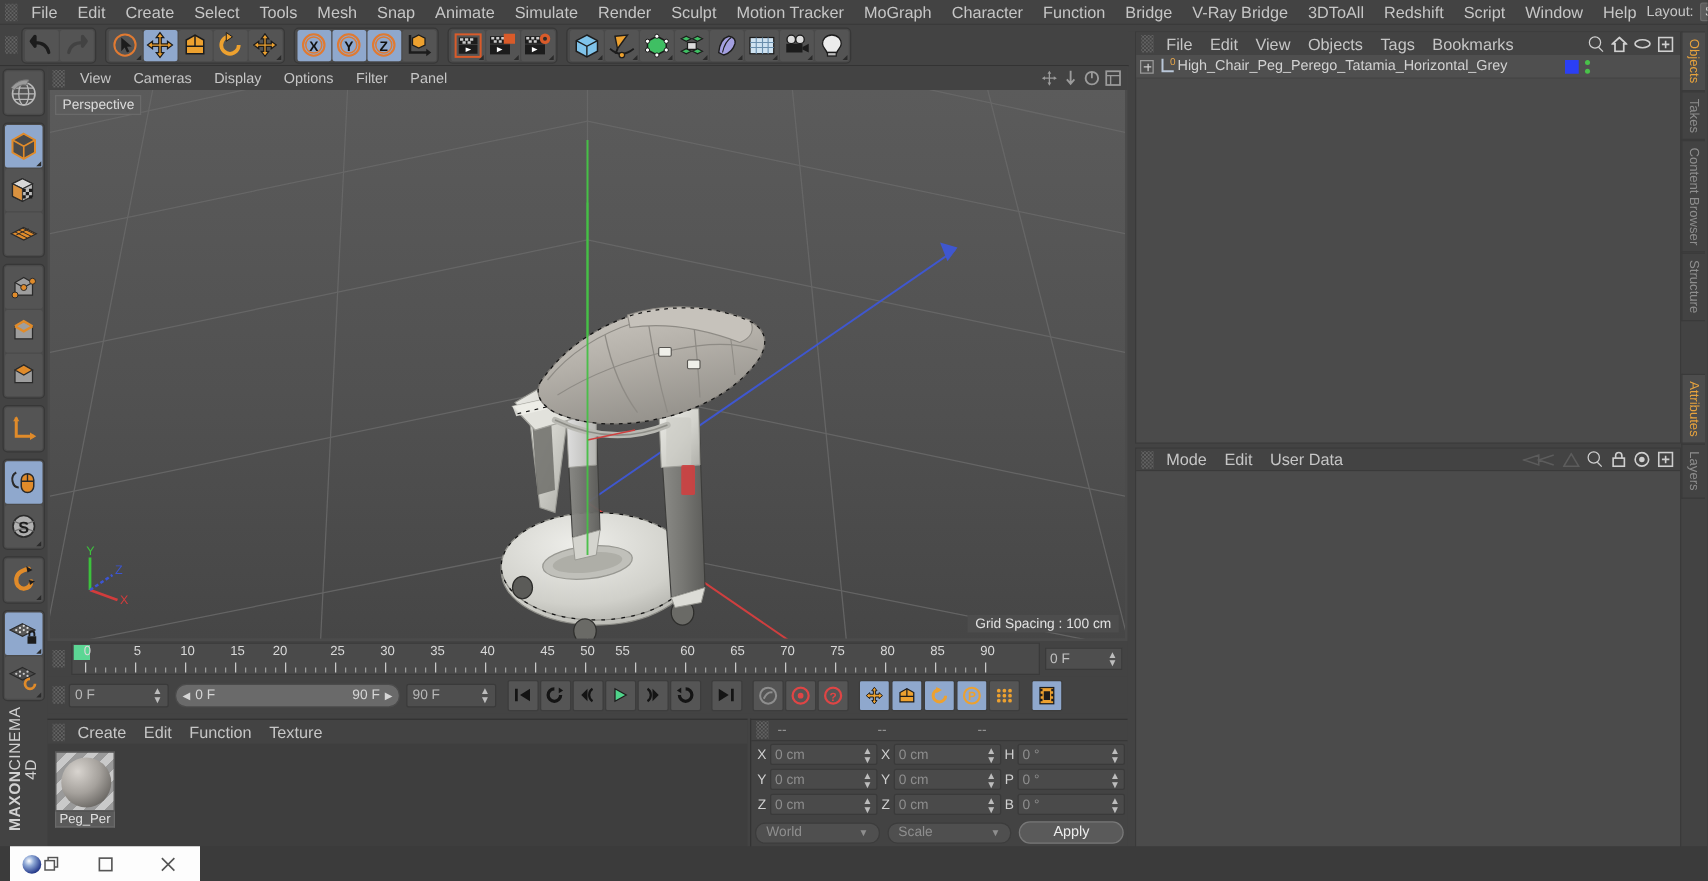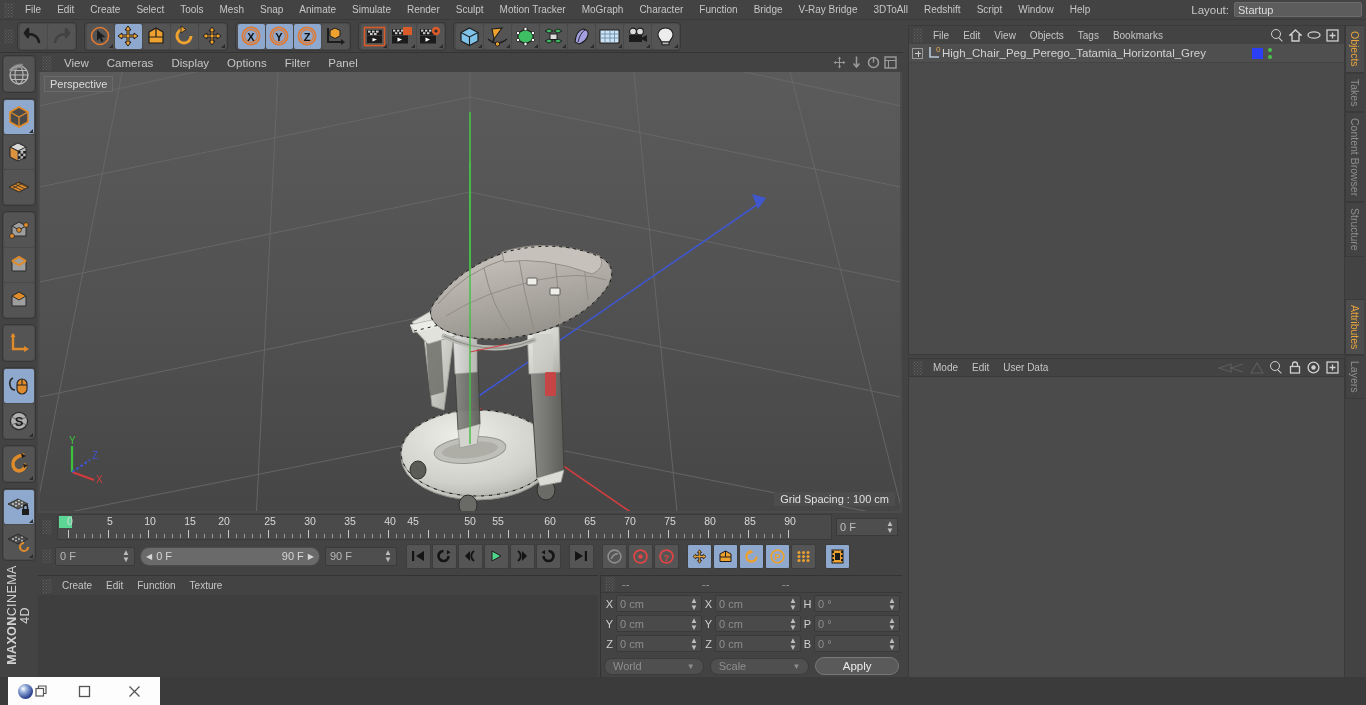--- a/index.html
+++ b/index.html
@@ -12,21 +12,21 @@
   }
   #app{position:relative;width:1366px;height:705px;background:#434343;}
 
   
   .row{display:flex;align-items:center;}
   .grip{width:10px;height:14px;flex:none;margin:0 3px 0 4px;
     background-image:
       radial-gradient(#6d6d6d 0.6px, transparent 0.7px),
       radial-gradient(#6d6d6d 0.6px, transparent 0.7px);
     background-size:3px 3px;background-position:0 0,1.5px 1.5px;opacity:.75;}
-  .mi{color:#c6c6c6;padding:2px 7px;white-space:nowrap;cursor:default;font-size:10px;}
+  .mi{color:#c6c6c6;padding:2px 7px;white-space:nowrap;cursor:default;font-size:13px;}
 
   
   #menubar{position:absolute;left:0;top:0;width:1366px;height:20px;background:#434343;
            display:flex;align-items:center;border-bottom:1px solid #3a3a3a;}
   #menubar .mi{padding:2px 8px;}
   #layoutwrap{margin-left:auto;display:flex;align-items:center;gap:5px;padding-right:4px;}
   #layoutlabel{color:#c6c6c6;font-size:11.5px;}
   #layoutsel{width:128px;height:15px;background:#5c5c5c;border:1px solid #6b6b6b;border-radius:2px;
     display:flex;align-items:center;padding:0 3px;color:#dcdcdc;font-size:11px;position:relative;}
   .magnifier{width:13px;height:13px;position:relative;flex:none;}
@@ -726,21 +726,21 @@
         <div class="tick min" style="left: 306px;"></div>
         <div class="tick min" style="left: 314px;"></div>
         <div class="tick min" style="left: 322px;"></div>
         <div class="tick maj" style="left: 330px;"></div>
         <div class="tlab" style="left: 332px;">40</div>
         <div class="tick min" style="left: 338px;"></div>
         <div class="tick min" style="left: 346px;"></div>
         <div class="tick min" style="left: 354px;"></div>
         <div class="tick min" style="left: 362px;"></div>
         <div class="tick maj" style="left: 370px;"></div>
-        <div class="tlab" style="left: 355px;">45</div>
+        <div class="tlab" style="left: 380px;">45</div>
         <div class="tick min" style="left: 378px;"></div>
         <div class="tick min" style="left: 386px;"></div>
         <div class="tick min" style="left: 394px;"></div>
         <div class="tick min" style="left: 402px;"></div>
         <div class="tick maj" style="left: 410px;"></div>
         <div class="tlab" style="left: 412px;">50</div>
         <div class="tick min" style="left: 418px;"></div>
         <div class="tick min" style="left: 426px;"></div>
         <div class="tick min" style="left: 434px;"></div>
         <div class="tick min" style="left: 442px;"></div>
@@ -945,20 +945,28 @@
   <div id="mm">
     <div id="mmhead">
       <div class="grip"></div>
       <div id="mm-menu" class="row">
           <div class="mi">Create</div>
           <div class="mi">Edit</div>
           <div class="mi">Function</div>
           <div class="mi">Texture</div>
         </div>
     </div>
+    <div id="mmbody">
+      <div class="matitem">
+        <div class="matsphere">
+          <div class="ball"></div>
+        </div>
+        <div class="matname">Peg_Per</div>
+      </div>
+    </div>
   </div>
 
   <div id="coord">
     <div id="coordhead">
       <div class="grip"></div>
       <div class="dd">--</div>
       <div class="dd">--</div>
       <div class="dd">--</div>
     </div>
 

